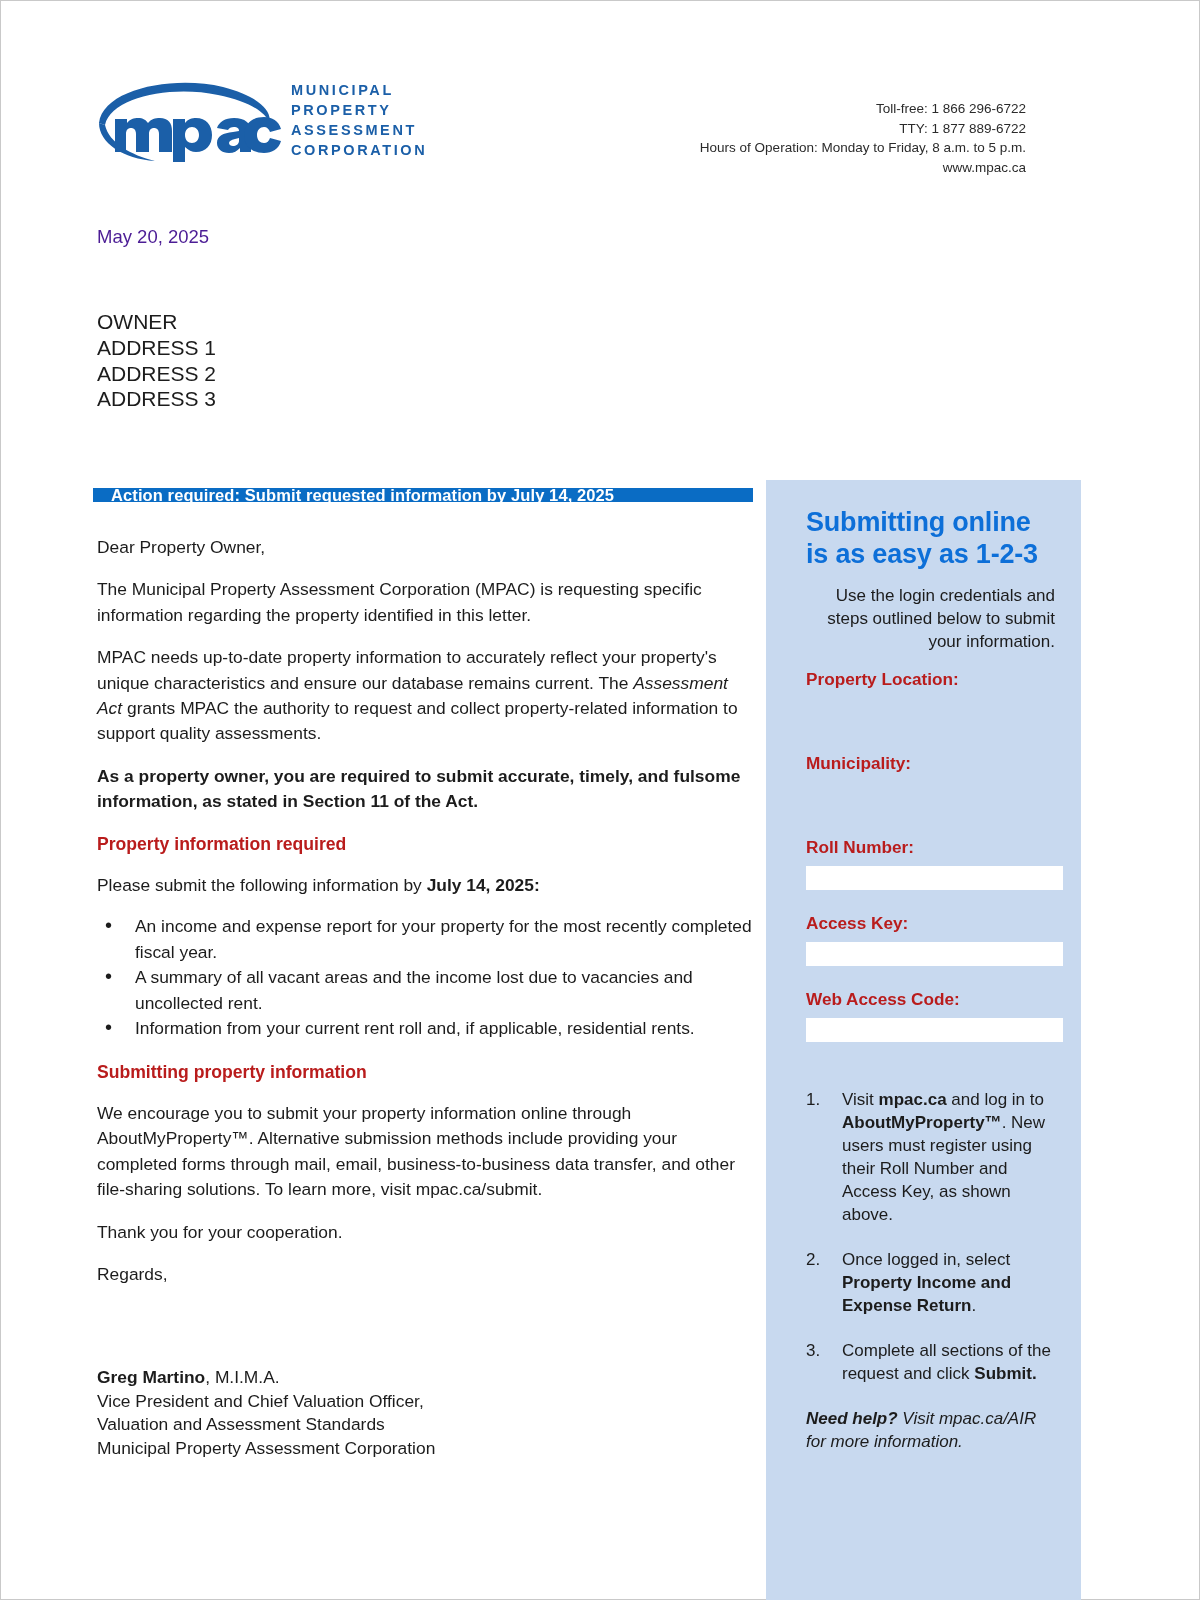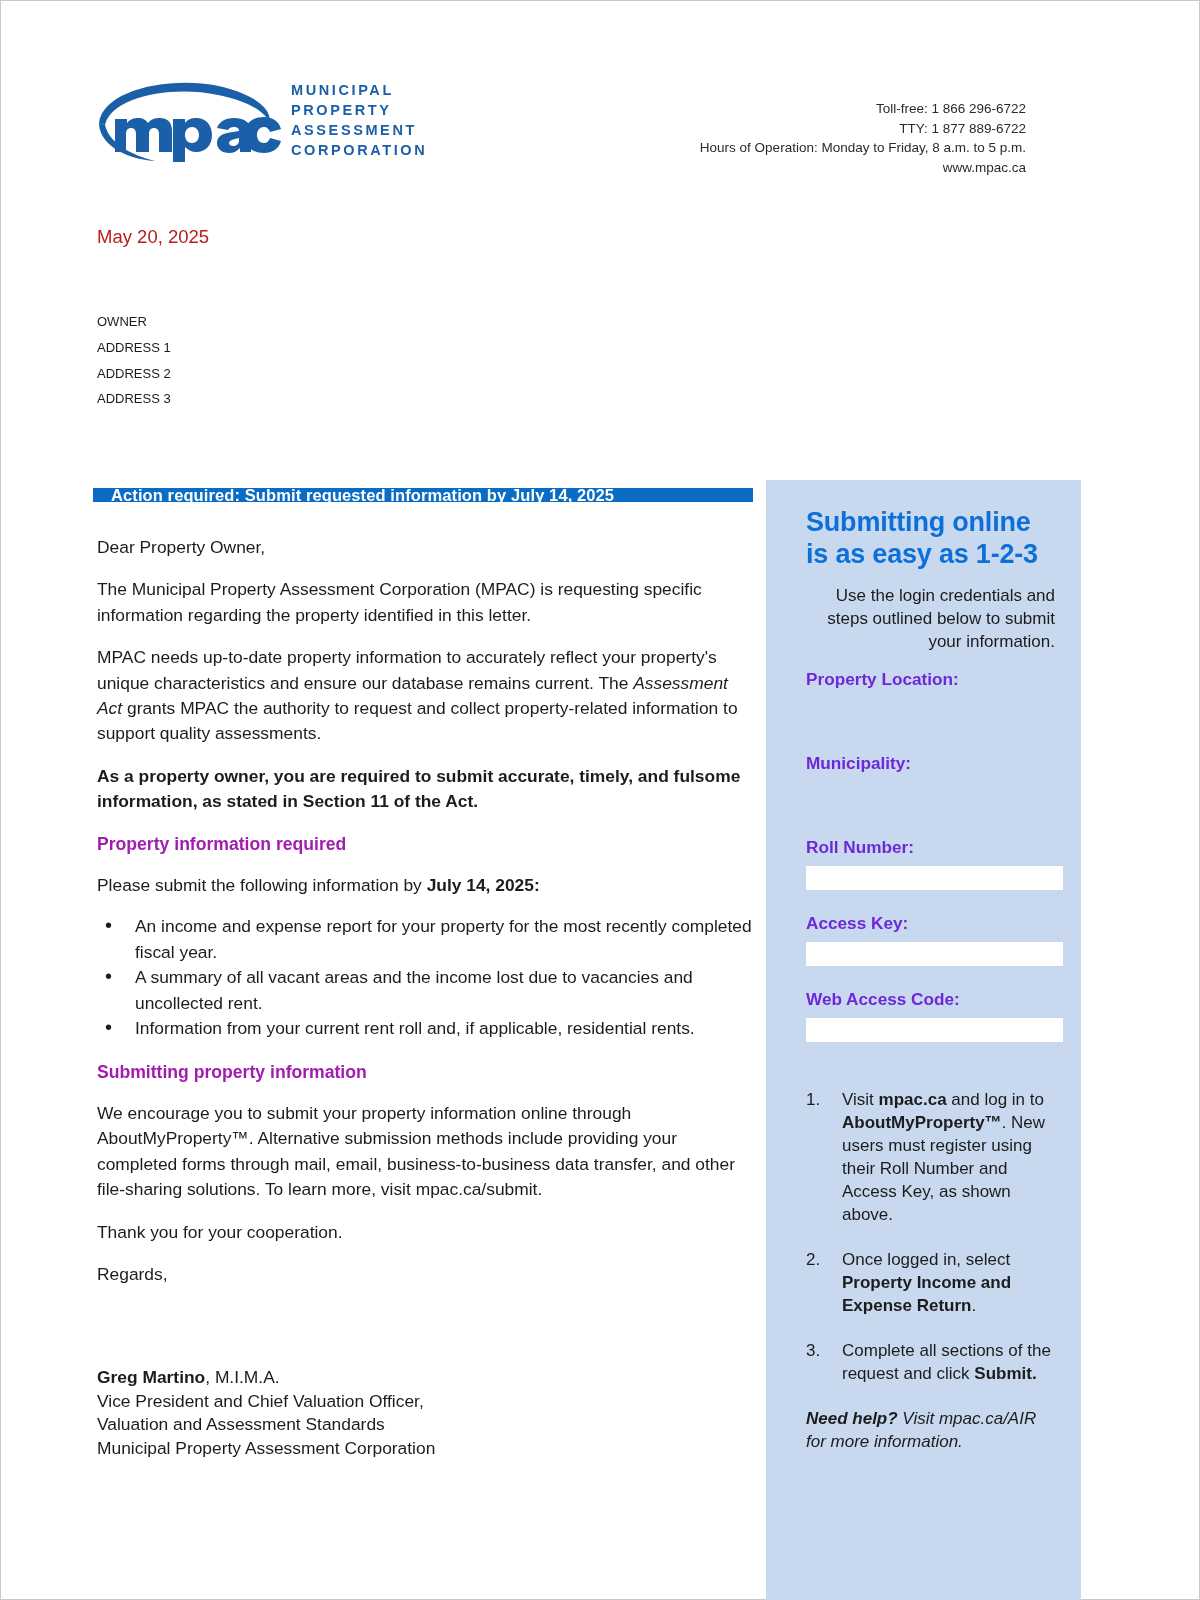--- a/index.html
+++ b/index.html
@@ -64,28 +64,28 @@
     line-height: 19.5px;
     color: #2b2b2b;
   }
 
   
   .date-line {
     position: absolute;
     left: 96px;
     top: 225px;
     font-size: 18.5px;
-    color: #b91c1c;
+    color: #4c1d95;
   }
 
   .address-block {
     position: absolute;
     left: 96px;
     top: 308px;
-    font-size: 13px;
+    font-size: 21px;
     line-height: 25.8px;
     color: #1c1c1c;
   }
 
   
   .action-banner {
     position: absolute;
     left: 92px;
     top: 487px;
     width: 660px;
@@ -108,21 +108,21 @@
     width: 660px;
     font-size: 17.4px;
     line-height: 25.4px;
     color: #1c1c1c;
   }
 
   .letter-body p { margin-bottom: 17px; }
   .letter-body p.tight { margin-bottom: 16px; }
 
   .section-heading {
-    color: #a21caf;
+    color: #b91c1c;
     font-weight: bold;
     font-size: 17.6px;
     margin-bottom: 16px;
     margin-top: 2px;
   }
 
   .bullets {
     list-style: none;
     margin-bottom: 18px;
   }
@@ -173,21 +173,21 @@
     font-size: 17px;
     line-height: 23px;
     color: #1c1c1c;
     margin-bottom: 16px;
     text-align: right;
   }
 
   .field-label {
     font-size: 17.2px;
     font-weight: bold;
-    color: #6d28d9;
+    color: #b91c1c;
     margin-bottom: 8px;
   }
 
   .field-group { margin-bottom: 0; }
 
   .field-spacer-lg { height: 55px; }
   .field-spacer-md { height: 23px; }
 
   .field-input {
     width: 257px;

